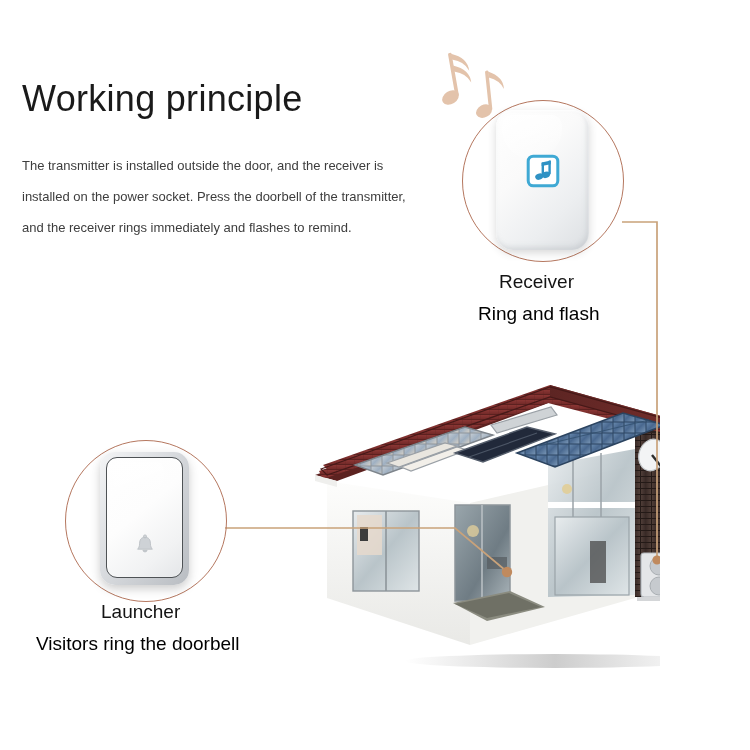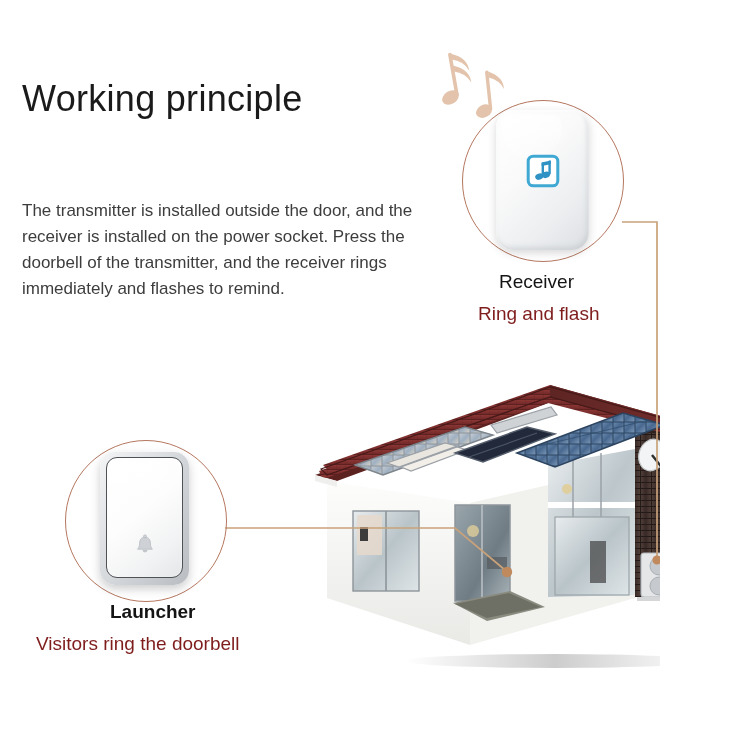--- a/index.html
+++ b/index.html
@@ -12,21 +12,21 @@
   #page{position:absolute;inset:0;width:660px;height:750px;overflow:hidden;background:#fff;}
 
   
   .title{
     position:absolute;left:22px;top:78px;
     font-size:36px;color:#1a1a1a;font-weight:400;
     letter-spacing:.3px;line-height:1.15;white-space:nowrap;
   }
   .body-copy{
     position:absolute;left:22px;top:150px;width:400px;
-    font-size:17px;line-height:26px;color:#3d3d3d;font-weight:400;margin-top:48px;
+    font-size:13px;line-height:31px;color:#3d3d3d;font-weight:400;
   }
   .body-copy p{margin:0;}
 
   
   .callout-ring{
     position:absolute;border-radius:50%;
     border:1.6px solid #b5775f;background:transparent;
   }
   #ring-receiver{left:462px;top:100px;width:160px;height:160px;}
   #ring-launcher{left:65px;top:440px;width:160px;height:160px;}
@@ -71,26 +71,26 @@
     background:linear-gradient(160deg,rgba(255,255,255,.9),rgba(255,255,255,0));
   }
   #bell-icon{position:absolute;left:50%;bottom:18px;transform:translateX(-50%);width:26px;height:26px;}
 
   
   .label-main{
     position:absolute;font-size:19px;color:#141414;
     font-weight:400;white-space:nowrap;
   }
   .label-sub{
-    position:absolute;font-size:19px;color:#7f1d1d;
+    position:absolute;font-size:19px;color:#000000;
     font-weight:400;white-space:nowrap;
   }
   #receiver-label{left:499px;top:271px;}
   #receiver-sublabel{left:478px;top:303px;}
-  #launcher-label{left:110px;top:601px;font-weight:bold;}
+  #launcher-label{left:101px;top:601px;}
   #launcher-sublabel{left:36px;top:633px;}
 
   
   .overlay{position:absolute;left:0;top:0;width:750px;height:750px;pointer-events:none;}
   #house-layer{position:absolute;left:305px;top:345px;width:445px;height:330px;}
   #notes-layer{position:absolute;left:428px;top:38px;width:100px;height:100px;}
 </style>
 </head>
 <body>
 

